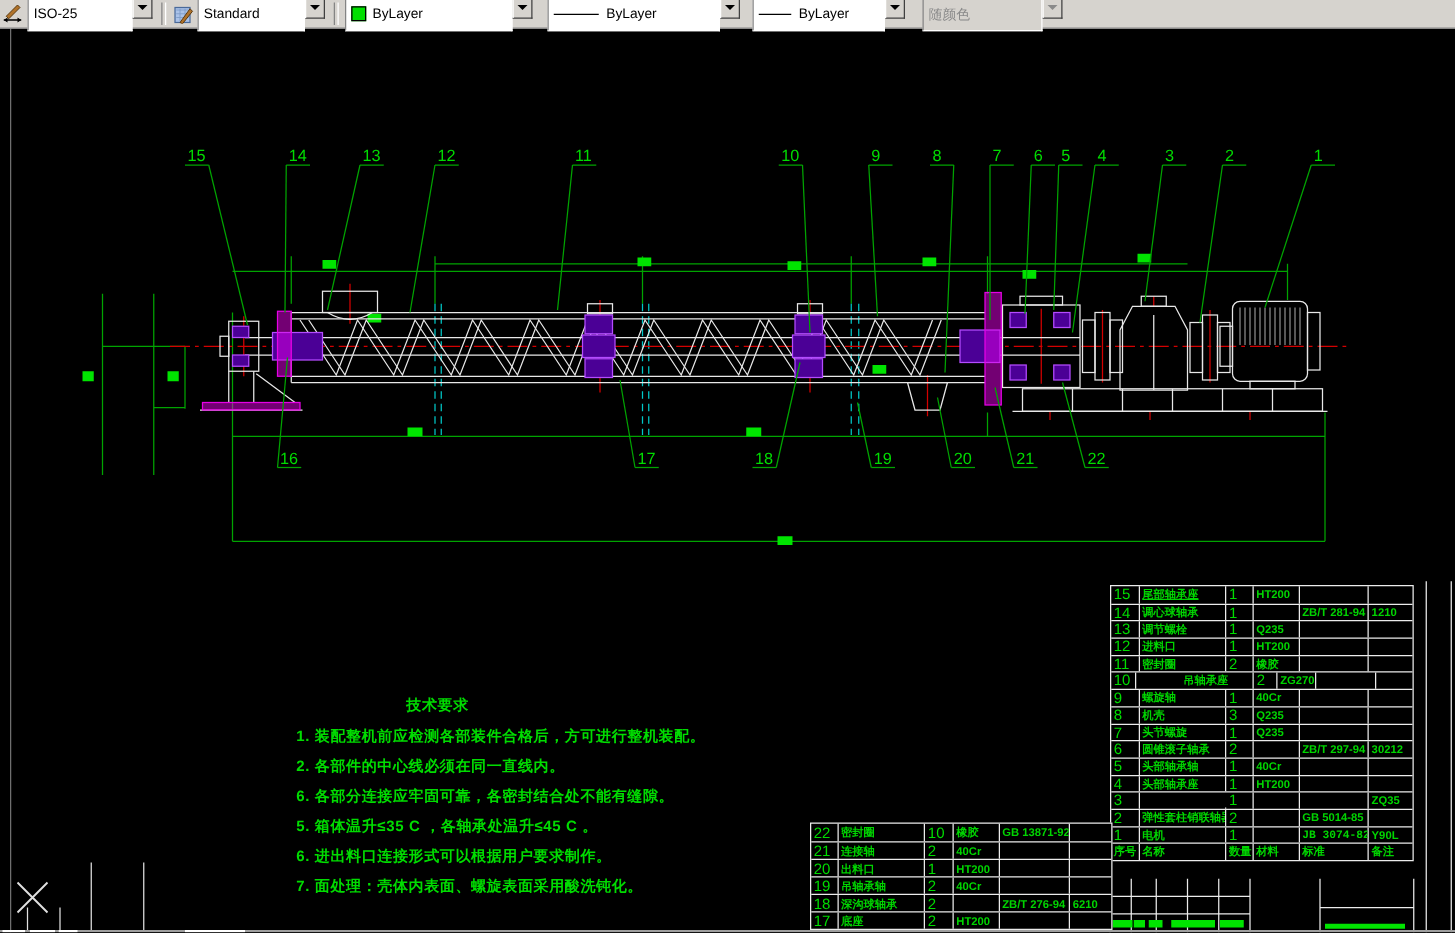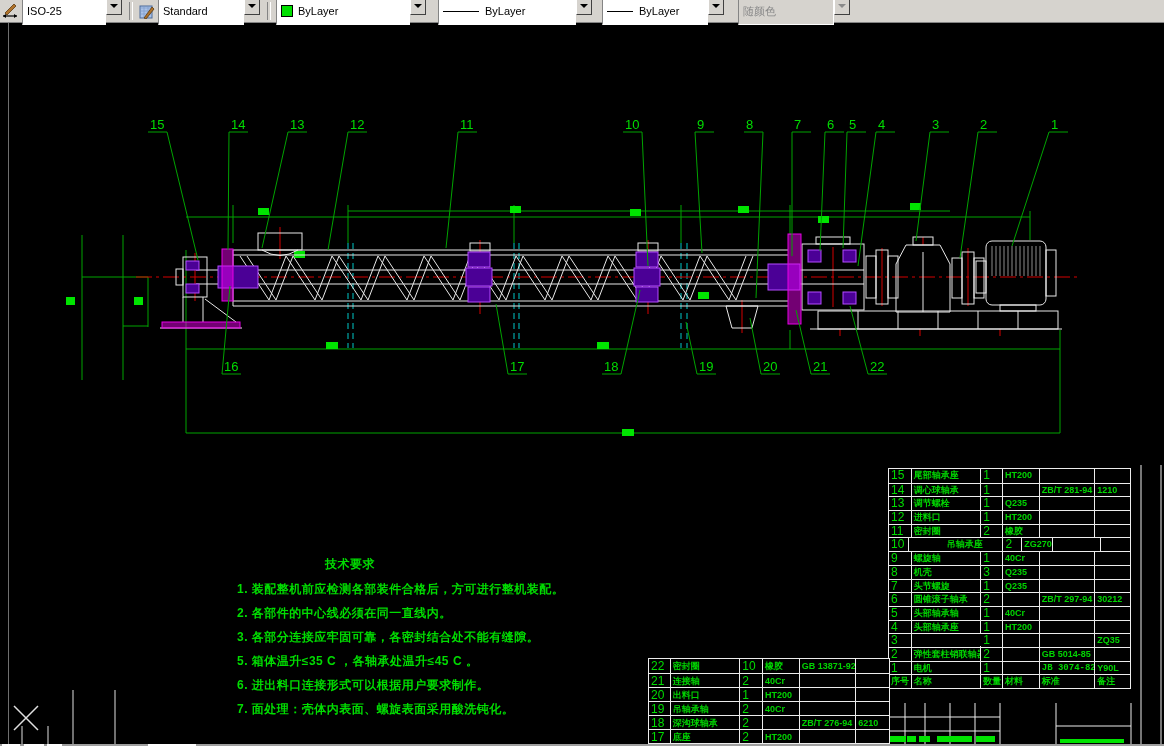--- a/index.html
+++ b/index.html
@@ -303,31 +303,31 @@
       <rect x="47" y="744" width="15" height="2"></rect>
         <rect x="148" y="744" width="48" height="2"></rect>
     </g>
   </svg>
 
   <div class="tech">
     <div class="title">技术要求</div>
     <div id="tech-lines">
         <div class="line">1. 装配整机前应检测各部装件合格后，方可进行整机装配。</div>
         <div class="line">2. 各部件的中心线必须在同一直线内。</div>
-        <div class="line">3. 各部分连接应牢固可靠，各密封结合处不能有缝隙。</div>
+        <div class="line">6. 各部分连接应牢固可靠，各密封结合处不能有缝隙。</div>
         <div class="line">5. 箱体温升≤35 C ，各轴承处温升≤45 C 。</div>
         <div class="line">6. 进出料口连接形式可以根据用户要求制作。</div>
         <div class="line">7. 面处理：壳体内表面、螺旋表面采用酸洗钝化。</div>
       </div>
   </div>
 
   <div class="bom" id="bom-right" style="left:888px;top:446px;width:243px">
       <div class="bom-row" style="height: 13.7px;">
         <span class="bom-cell num" style="width: 23px; line-height: 13.7px;">15</span>
-        <span class="bom-cell" style="width: 70px; line-height: 13.7px;">尾部轴承座</span>
+        <span class="bom-cell" style="width: 70px; line-height: 13.7px; text-decoration: underline;">尾部轴承座</span>
         <span class="bom-cell num" style="width: 22px; line-height: 13.7px;">1</span>
         <span class="bom-cell" style="width: 37px; line-height: 13.7px;">HT200</span>
         <span class="bom-cell" style="width: 56px; line-height: 13.7px;"></span>
         <span class="bom-cell" style="width: 35px; line-height: 13.7px;"></span>
       </div>
       <div class="bom-row" style="height: 13.7px;">
         <span class="bom-cell num" style="width: 23px; line-height: 13.7px;">14</span>
         <span class="bom-cell" style="width: 70px; line-height: 13.7px;">调心球轴承</span>
         <span class="bom-cell num" style="width: 22px; line-height: 13.7px;">1</span>
         <span class="bom-cell" style="width: 37px; line-height: 13.7px;"></span>

